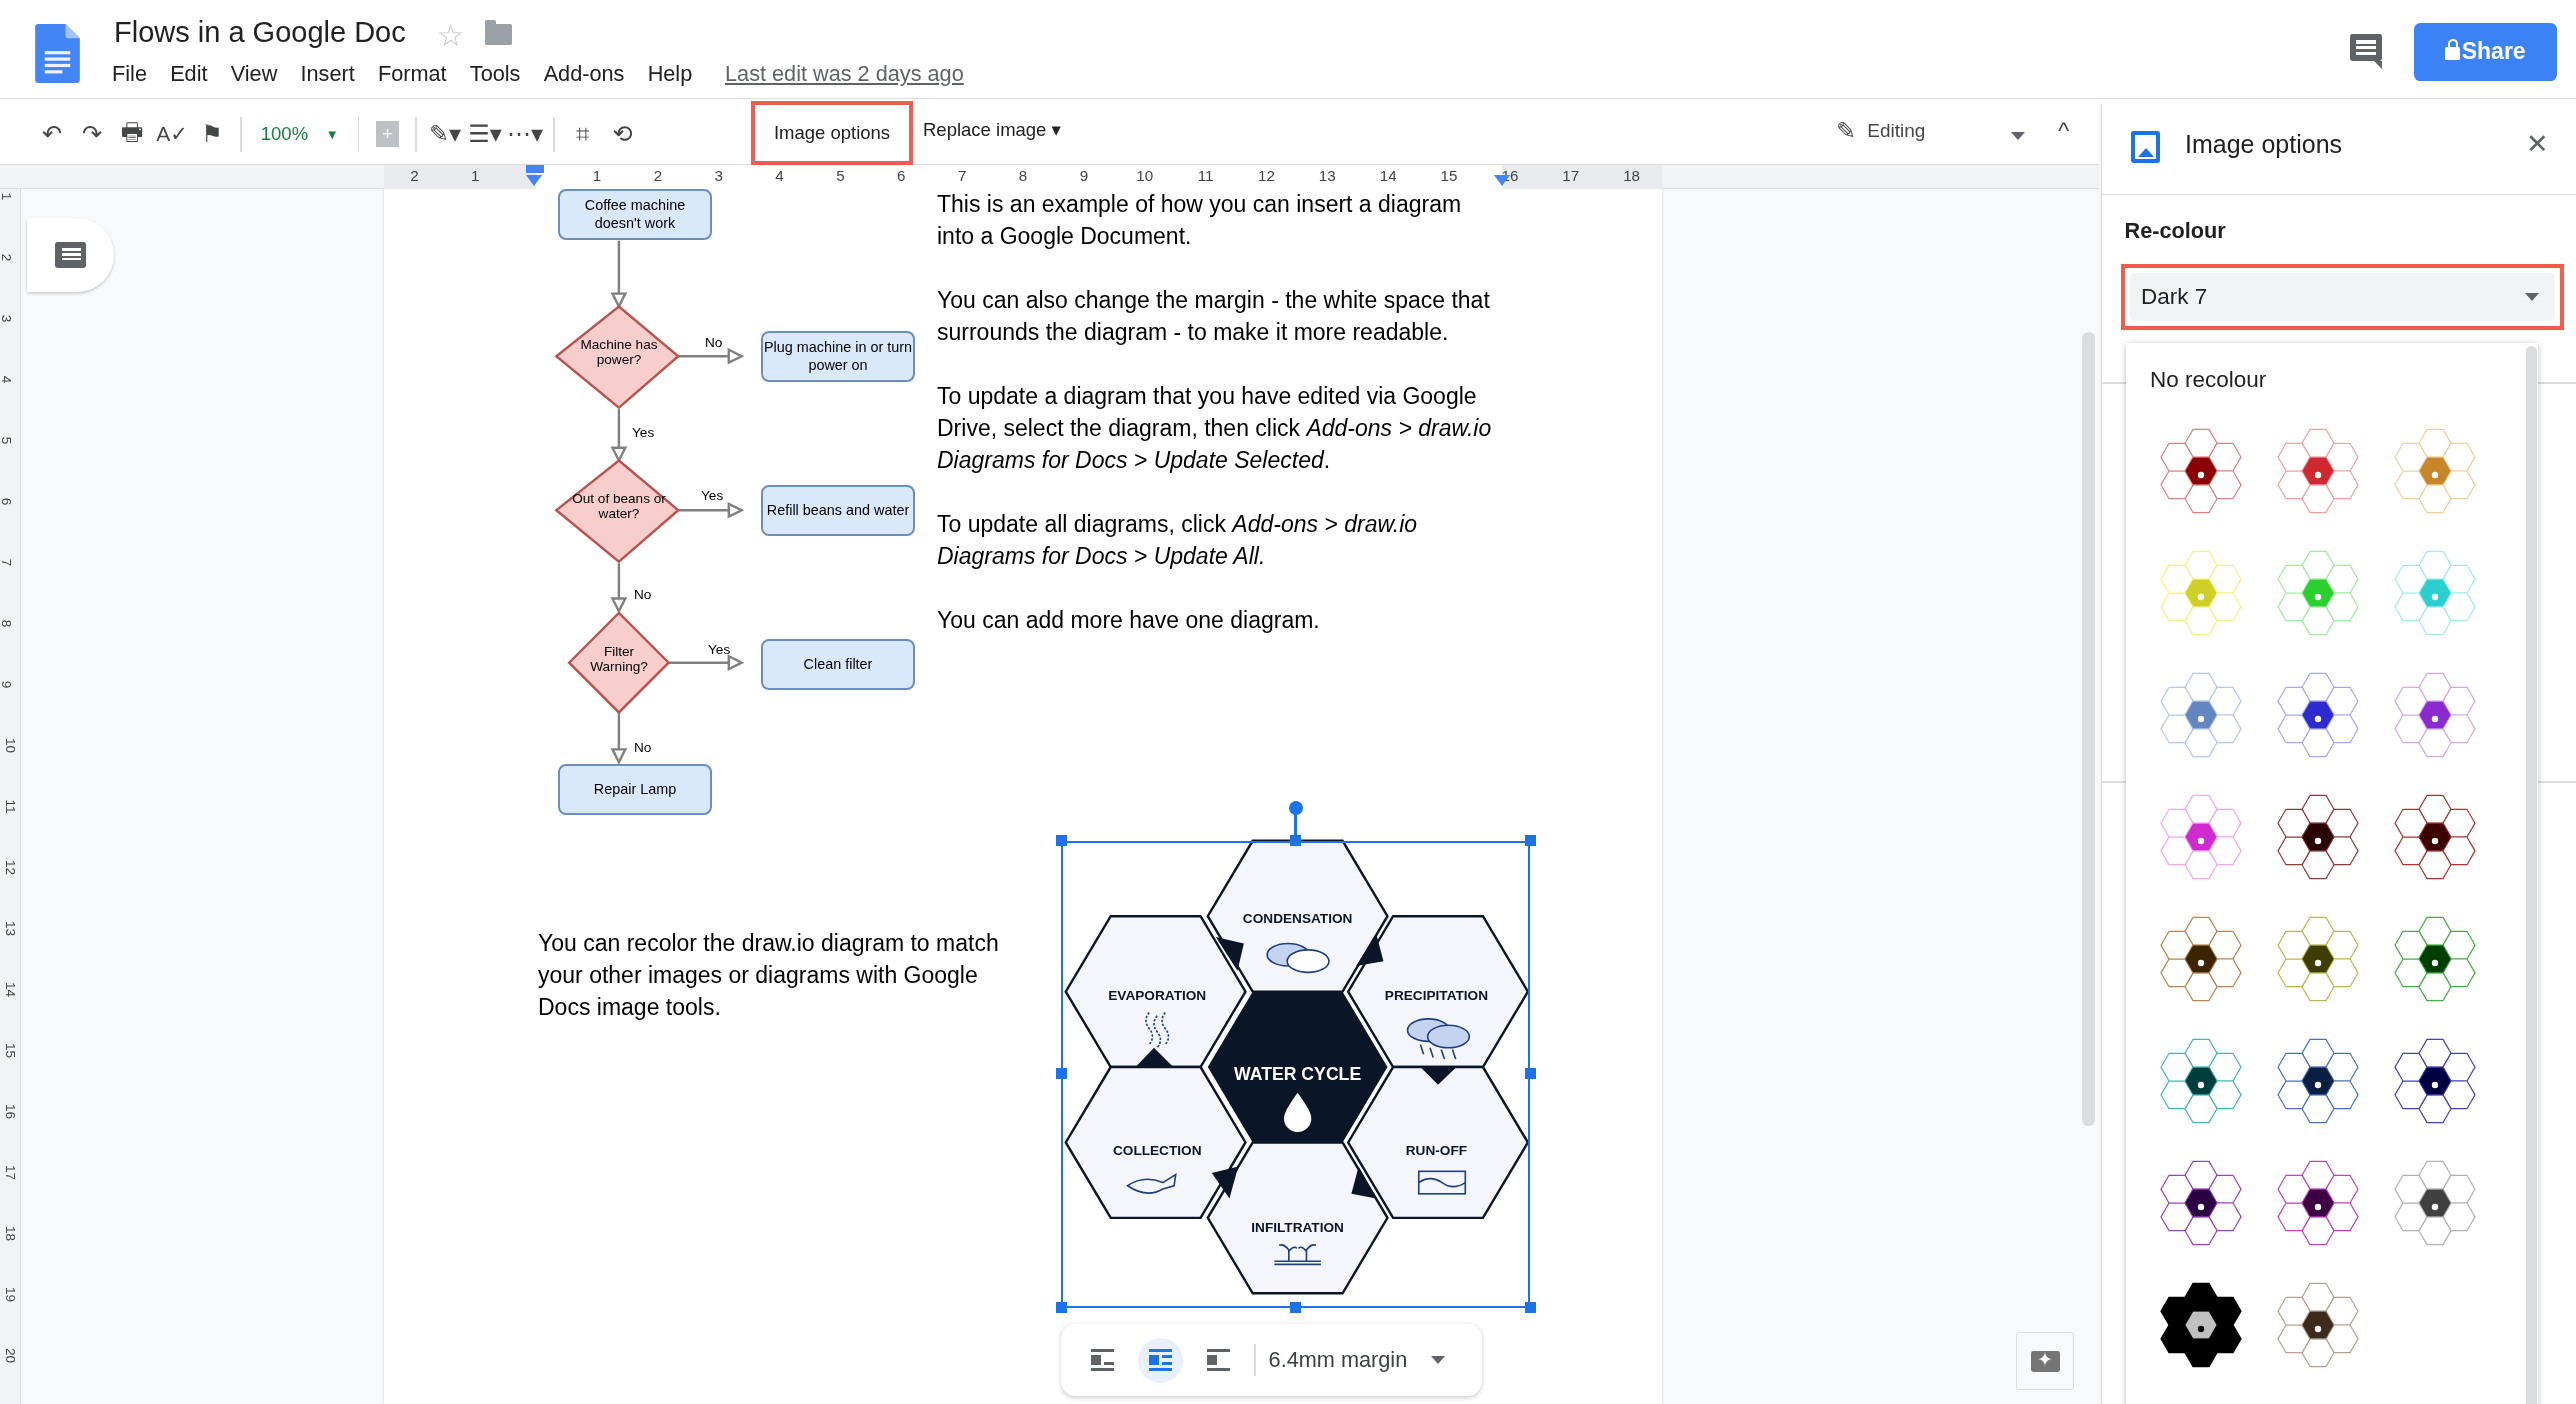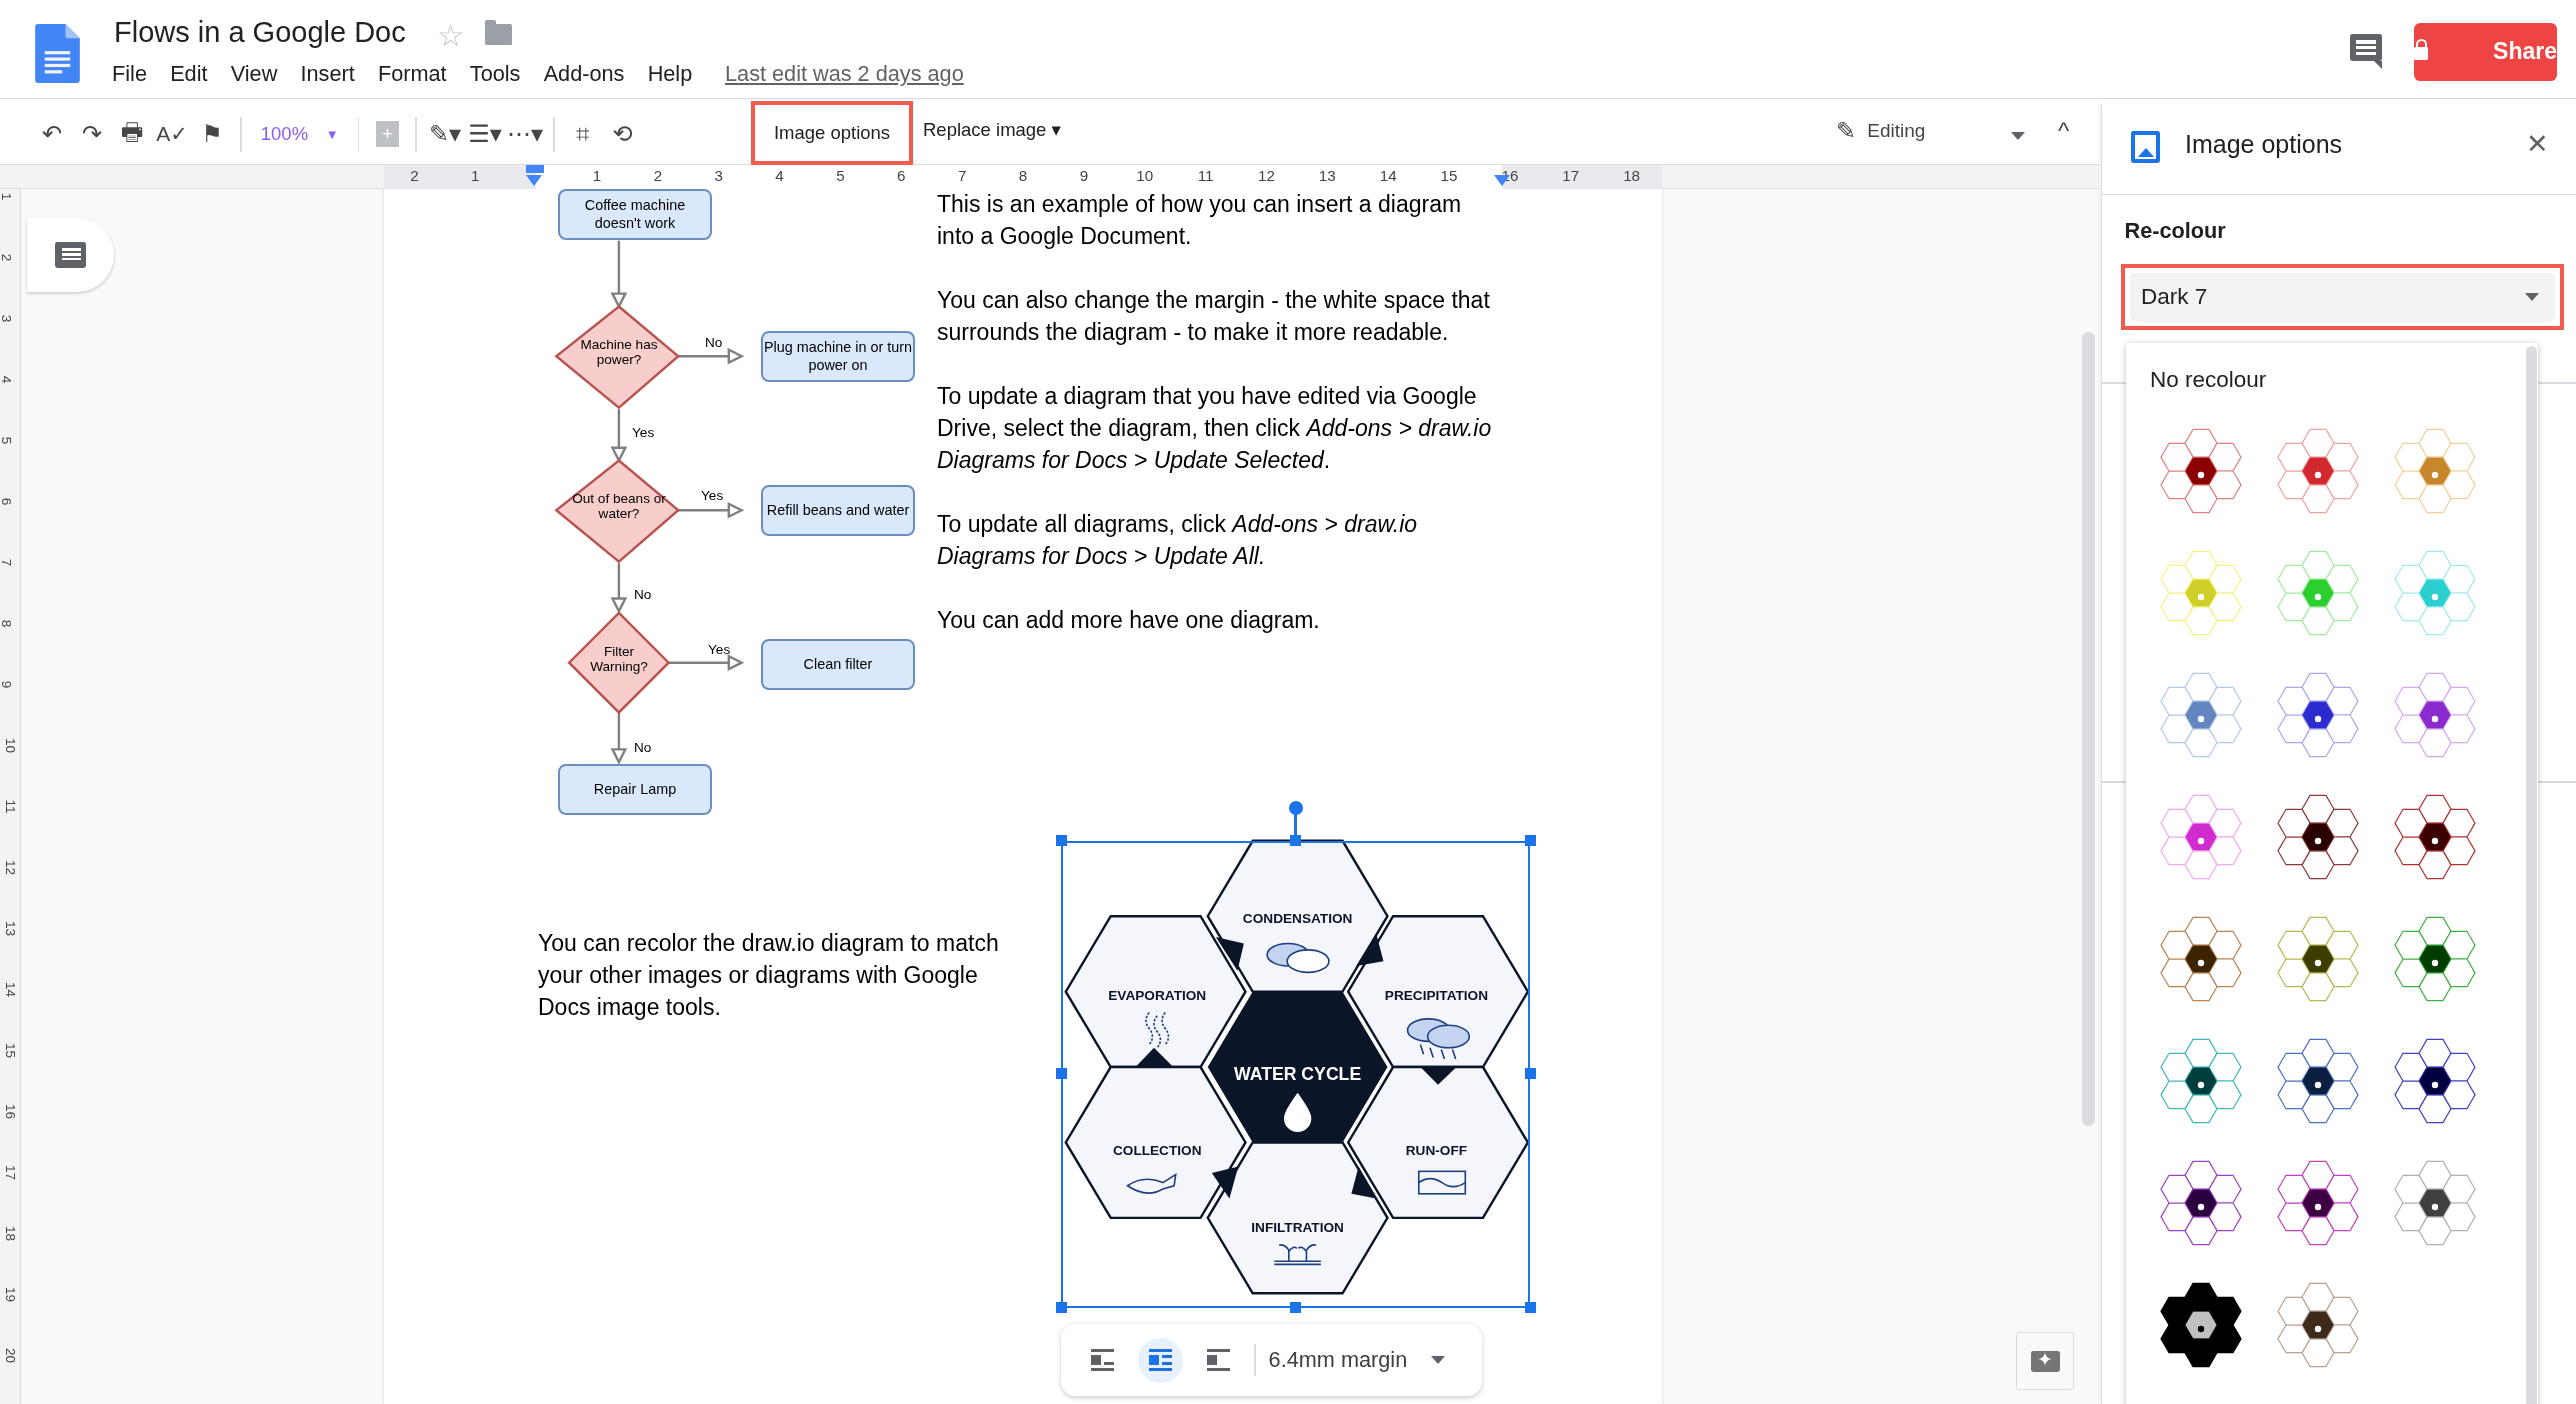--- a/index.html
+++ b/index.html
@@ -12,29 +12,29 @@
   .doc-title { position: absolute; left: 114px; top: 16px; font-size: 29px; color: #202124; }
   .star-icon { position: absolute; left: 437px; top: 17.7px; font-size: 30.5px; color: #c4c7c5; }
   .folder-icon { position: absolute; left: 485px; top: 24px; width: 27px; height: 21px; background: #9aa0a6; border-radius: 1.6px; }
   .folder-icon::before { content: ""; position: absolute; left: 0; top: -4px; width: 11.2px; height: 4.8px; background: #9aa0a6; border-radius: 1.6px 1.6px 0 0; }
   .menubar { position: absolute; left: 112px; top: 61px; display: flex; gap: 0; font-size: 21.7px; }
   .menu-item { padding: 0 12px 0 0; margin-right: 11.2px; color: #202124; cursor: pointer; }
   .last-edit { color: #5f6368; text-decoration: underline; margin-left: 9.6px; cursor: pointer; }
   .comments-icon { position: absolute; left: 2350px; top: 34px; width: 32px; height: 27px; background: #5f6368; border-radius: 2.4px; }
   .comments-icon::after { content: ""; position: absolute; right: 0; bottom: -8px; border-left: 8px solid transparent; border-top: 8px solid #5f6368; }
   .comments-icon i { position: absolute; left: 6.4px; right: 6.4px; height: 3.2px; background: #fff; }
-  .share-btn { position: absolute; left: 2414px; top: 22.5px; width: 143px; height: 58px; background: #ef4444; border-radius: 6.4px; color: #fff; font-size: 23px; font-weight: bold; display: flex; align-items: center; justify-content: space-between; gap: 2px; cursor: pointer; }
+  .share-btn { position: absolute; left: 2414px; top: 22.5px; width: 143px; height: 58px; background: #3b82f6; border-radius: 6.4px; color: #fff; font-size: 23px; font-weight: bold; display: flex; align-items: center; justify-content: center; gap: 2px; cursor: pointer; }
   .lock-icon { width: 14.4px; height: 13px; background: #fff; border-radius: 1.6px; position: relative; margin-top: 4.8px; }
   .lock-icon::before { content: ""; position: absolute; left: 2.4px; top: -8.8px; width: 6.4px; height: 8px; border: 2.4px solid #fff; border-bottom: none; border-radius: 6.4px 6.4px 0 0; }
 
   
   .toolbar { position: absolute; left: 0; top: 104px; width: 2099px; height: 61px; background: #fff; display: flex; align-items: center; border-bottom: 1.6px solid #dadce0; }
   .tb-btn { height: 45px; min-width: 40px; display: flex; align-items: center; justify-content: center; color: #444746; font-size: 24px; cursor: pointer; }
   .tb-sep { width: 1.6px; height: 35px; background: #dadce0; margin: 0 8px; }
-  .tb-text { font-size: 18.5px; color: #8b5cf6; padding: 0 11.2px; align-items: center; }
+  .tb-text { font-size: 18.5px; color: #15803d; padding: 0 11.2px; align-items: center; }
   .image-options-btn { position: absolute; left: 751px; top: 101px; width: 162px; height: 64px; border: 4px solid #f25c4f; display: flex; align-items: center; justify-content: center; font-size: 18.5px; color: #202124; cursor: pointer; }
   .replace-image-btn { position: absolute; left: 923px; top: 119px; font-size: 18.5px; color: #202124; cursor: pointer; }
   .editing-btn { position: absolute; left: 1836px; top: 117px; font-size: 19px; color: #444746; display: flex; align-items: center; gap: 11.2px; cursor: pointer; }
   .editing-caret { position: absolute; left: 2011px; top: 132px; border-left: 7.2px solid transparent; border-right: 7.2px solid transparent; border-top: 8px solid #5f6368; cursor: pointer; }
   .collapse-btn { position: absolute; left: 2058px; top: 117px; font-size: 24px; color: #444746; cursor: pointer; }
 
   
   .ruler { position: absolute; left: 0; top: 165px; width: 2099px; height: 24px; background: #f1f3f4; border-bottom: 1.6px solid #dadce0; }
   .ruler-inner { position: absolute; left: 384px; top: 0; width: 1278px; height: 24px; background: #e8eaed; }
   .ruler-white { position: absolute; left: 536px; top: 0; width: 966px; height: 24px; background: #fff; }

